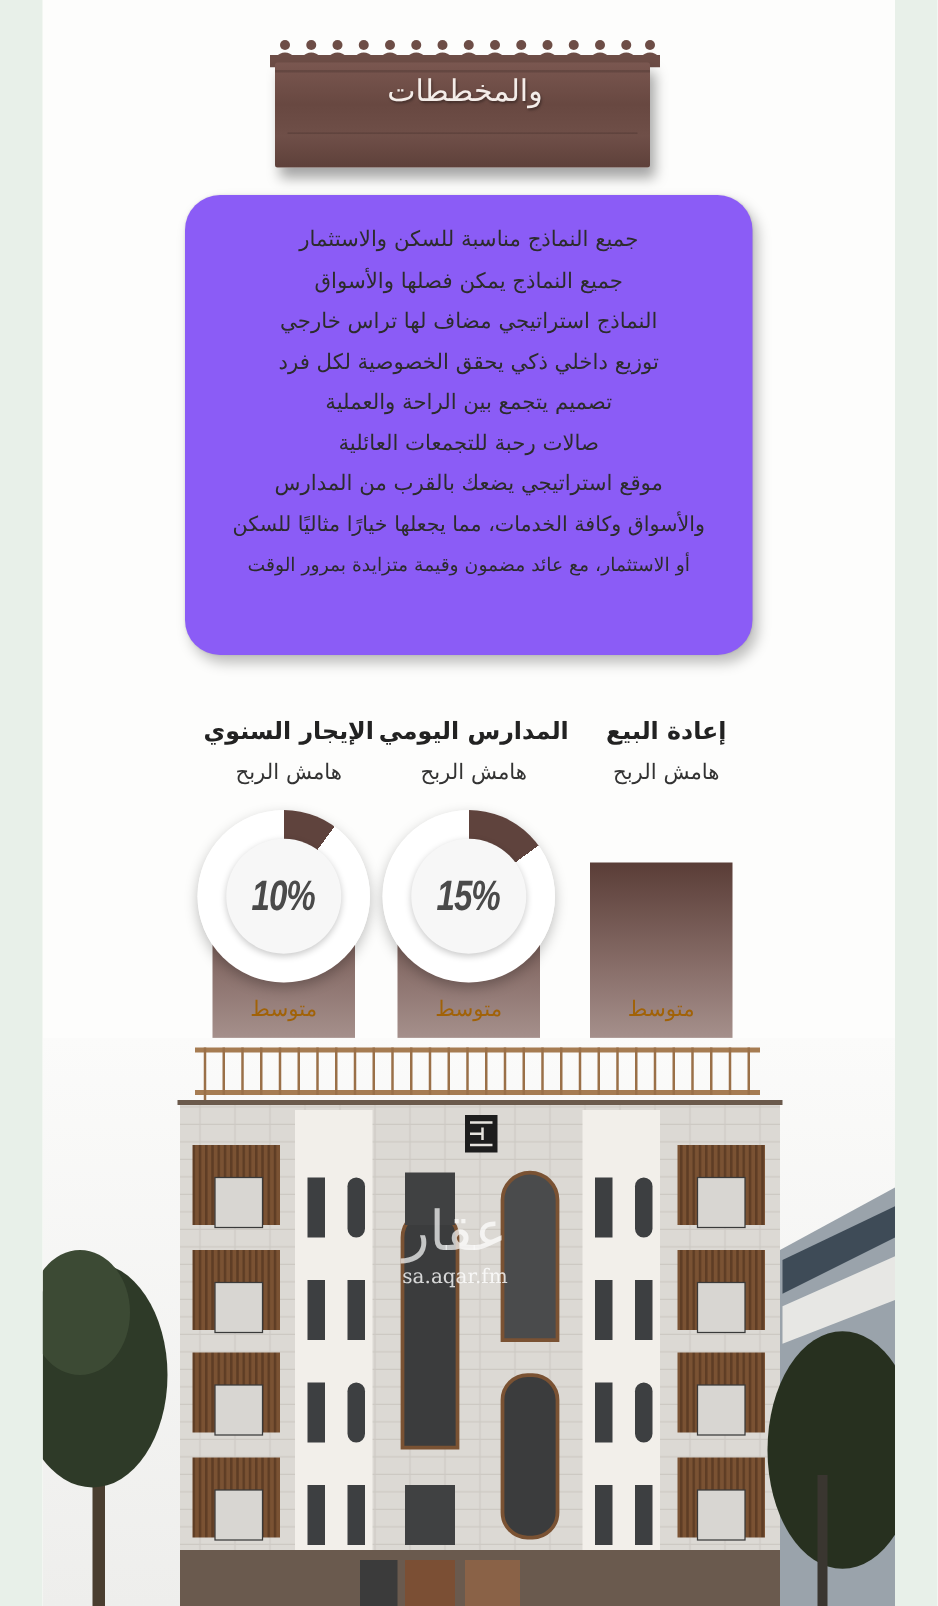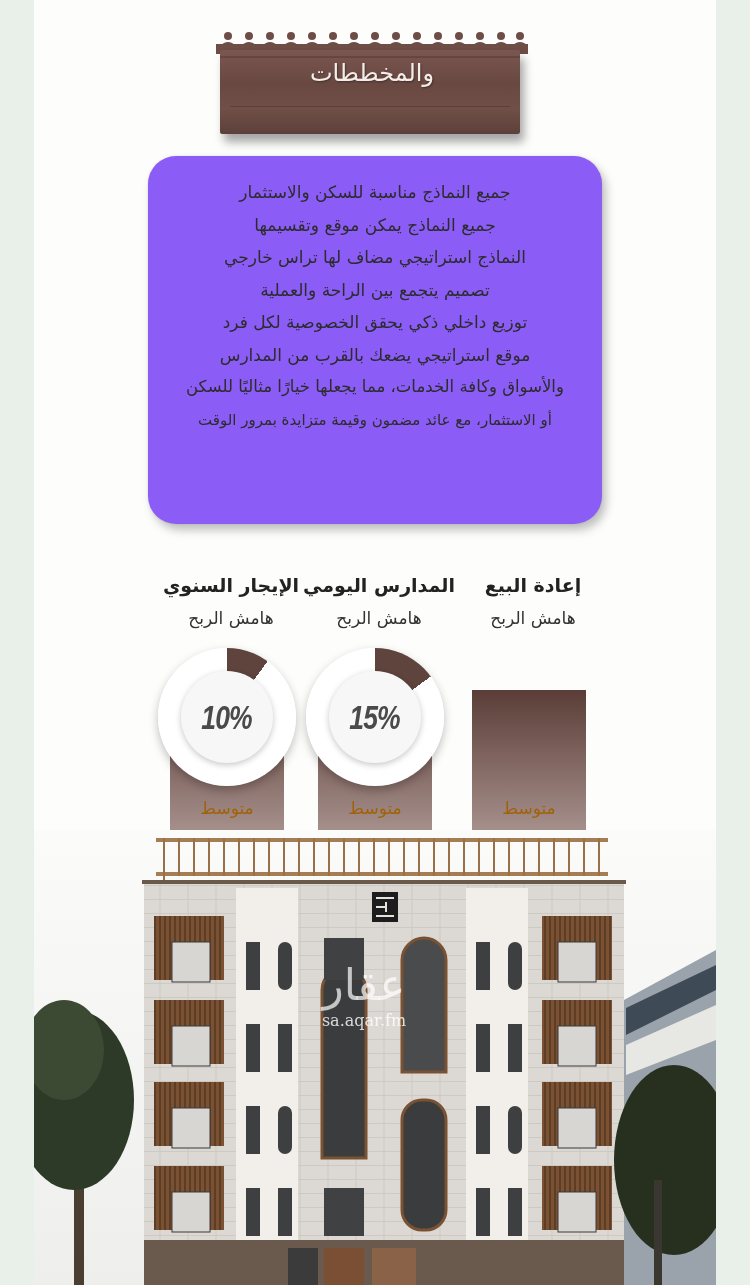--- a/index.html
+++ b/index.html
@@ -105,24 +105,25 @@
     </svg>
     <div class="board"></div>
     <div class="title">
       <div>والمخططات</div>
     </div>
   </div>
 
   <div class="card">
     <ul>
       <li>جميع النماذج مناسبة للسكن والاستثمار</li>
-      <li>جميع النماذج يمكن موقع وتقسيمها</li>
+      <li>جميع النماذج يمكن فصلها والأسواق</li>
       <li>النماذج استراتيجي مضاف لها تراس خارجي</li>
+      <li>توزيع داخلي ذكي يحقق الخصوصية لكل فرد</li>
       <li>تصميم يتجمع بين الراحة والعملية</li>
-      <li>توزيع داخلي ذكي يحقق الخصوصية لكل فرد</li>
+      <li>صالات رحبة للتجمعات العائلية</li>
       <li>موقع استراتيجي يضعك بالقرب من المدارس</li>
       <li style="font-size:16.5px">والأسواق وكافة الخدمات، مما يجعلها خيارًا مثاليًا للسكن</li>
       <li style="font-size:15px">أو الاستثمار، مع عائد مضمون وقيمة متزايدة بمرور الوقت</li>
     </ul>
   </div>
 
   <div class="stats">
     <div class="stat" style="left:424px;">
       <div class="name">إعادة البيع</div>
       <div class="sub">هامش الربح</div>

